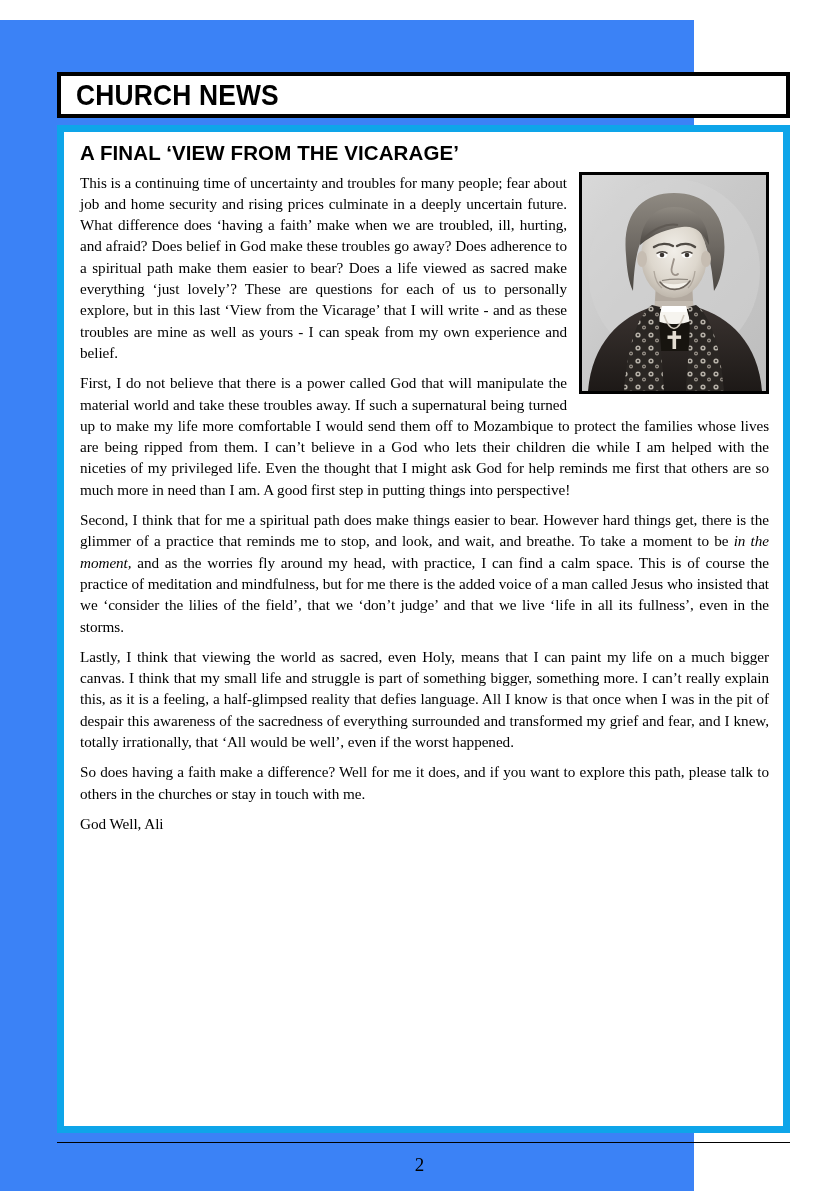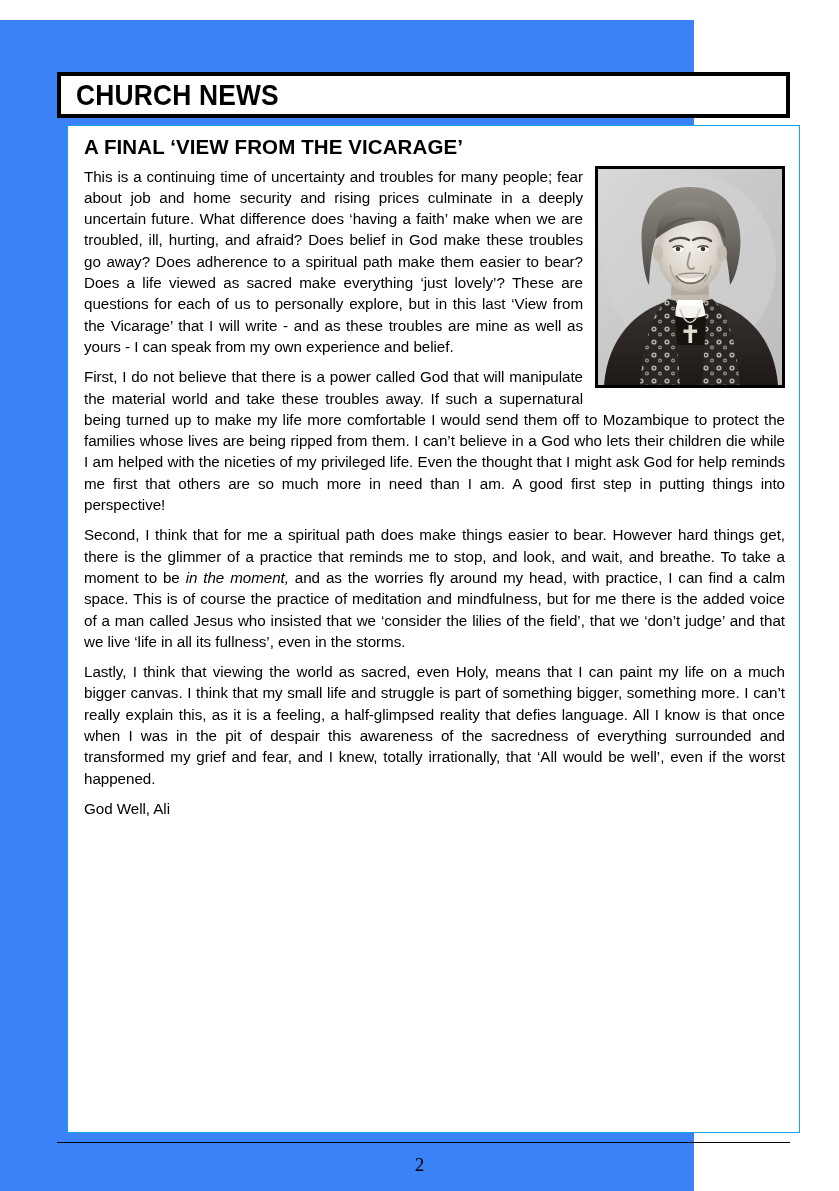--- a/index.html
+++ b/index.html
@@ -46,25 +46,25 @@
     line-height: 1;
     padding-left: 17px;
     transform: scaleX(0.88);
     transform-origin: left center;
     white-space: nowrap;
   }
 
   
   .article-box {
     position: absolute;
-    left: 67px;
+    left: 57px;
     top: 105px;
     width: 733px;
     height: 1008px;
-    border: 1px solid #0ea5e9;
+    border: 7px solid #0ea5e9;
     background: #ffffff;
     box-sizing: border-box;
     padding: 9px 14px 18px 16px;
     overflow: hidden;
   }
 
   .article-title {
     font-family: "Liberation Sans", sans-serif;
     font-weight: 700;
     font-size: 20.5px;
@@ -92,21 +92,21 @@
     box-sizing: border-box;
     background: #cdcdcd;
     position: relative;
     overflow: hidden;
   }
   .photo-wrap svg { display: block; width: 100%; height: 100%; }
 
   
   .body-text p {
     margin: 0 0 9px 0;
-    font-family: Liberation Sans, sans-serif;
+    font-family: Liberation Serif, serif;
     font-size: 15.2px;
     line-height: 21.3px;
     text-align: justify;
     text-justify: inter-word;
     letter-spacing: -0.05px;
     hyphens: none;
   }
   .body-text p:last-child { margin-bottom: 0; }
   .body-text p.signoff { text-align: left; }
   .body-text em { font-style: italic; }
@@ -227,20 +227,21 @@
         <rect x="0" y="0" width="184" height="216" fill="none"></rect>
       </svg>
     </div>
 
 
     <div class="body-text">
       <p>This is a continuing time of uncertainty and troubles for many people; fear about job and home security and rising prices culminate in a deeply uncertain future. What difference does ‘having a faith’ make when we are troubled, ill, hurting, and afraid? Does belief in God make these troubles go away? Does adherence to a spiritual path make them easier to bear? Does a life viewed as sacred make everything ‘just lovely’? These are questions for each of us to personally explore, but in this last ‘View from the Vicarage’ that I will write - and as these troubles are mine as well as yours - I can speak from my own experience and belief.</p>
       <p>First, I do not believe that there is a power called God that will manipulate the material world and take these troubles away. If such a supernatural being turned up to make my life more comfortable I would send them off to Mozambique to protect the families whose lives are being ripped from them. I can’t believe in a God who lets their children die while I am helped with the niceties of my privileged life. Even the thought that I might ask God for help reminds me first that others are so much more in need than I am. A good first step in putting things into perspective!</p>
       <p><span>Second, I think that for me a spiritual path does make things easier to bear. However hard things get, there is the glimmer of a practice that reminds me to stop, and look, and wait, and breathe. To take a moment to be </span><em>in the moment,</em><span> and as the worries fly around my head, with practice, I can find a calm space. This is of course the practice of meditation and mindfulness, but for me there is the added voice of a man called Jesus who insisted that we ‘consider the lilies of the field’, that we ‘don’t judge’ and that we live ‘life in all its fullness’, even in the storms.</span></p>
       <p>Lastly, I think that viewing the world as sacred, even Holy, means that I can paint my life on a much bigger canvas. I think that my small life and struggle is part of something bigger, something more. I can’t really explain this, as it is a feeling, a half-glimpsed reality that defies language. All I know is that once when I was in the pit of despair this awareness of the sacredness of everything surrounded and transformed my grief and fear, and I knew, totally irrationally, that ‘All would be well’, even if the worst happened.</p>
+      <p>So does having a faith make a difference? Well for me it does, and if you want to explore this path, please talk to others in the churches or stay in touch with me.</p>
       <p class="signoff">God Well, Ali</p>
     </div>
 
   </div>
 
   <div class="footer-rule"></div>
   <div class="page-number">2</div>
 
 </div>
 

